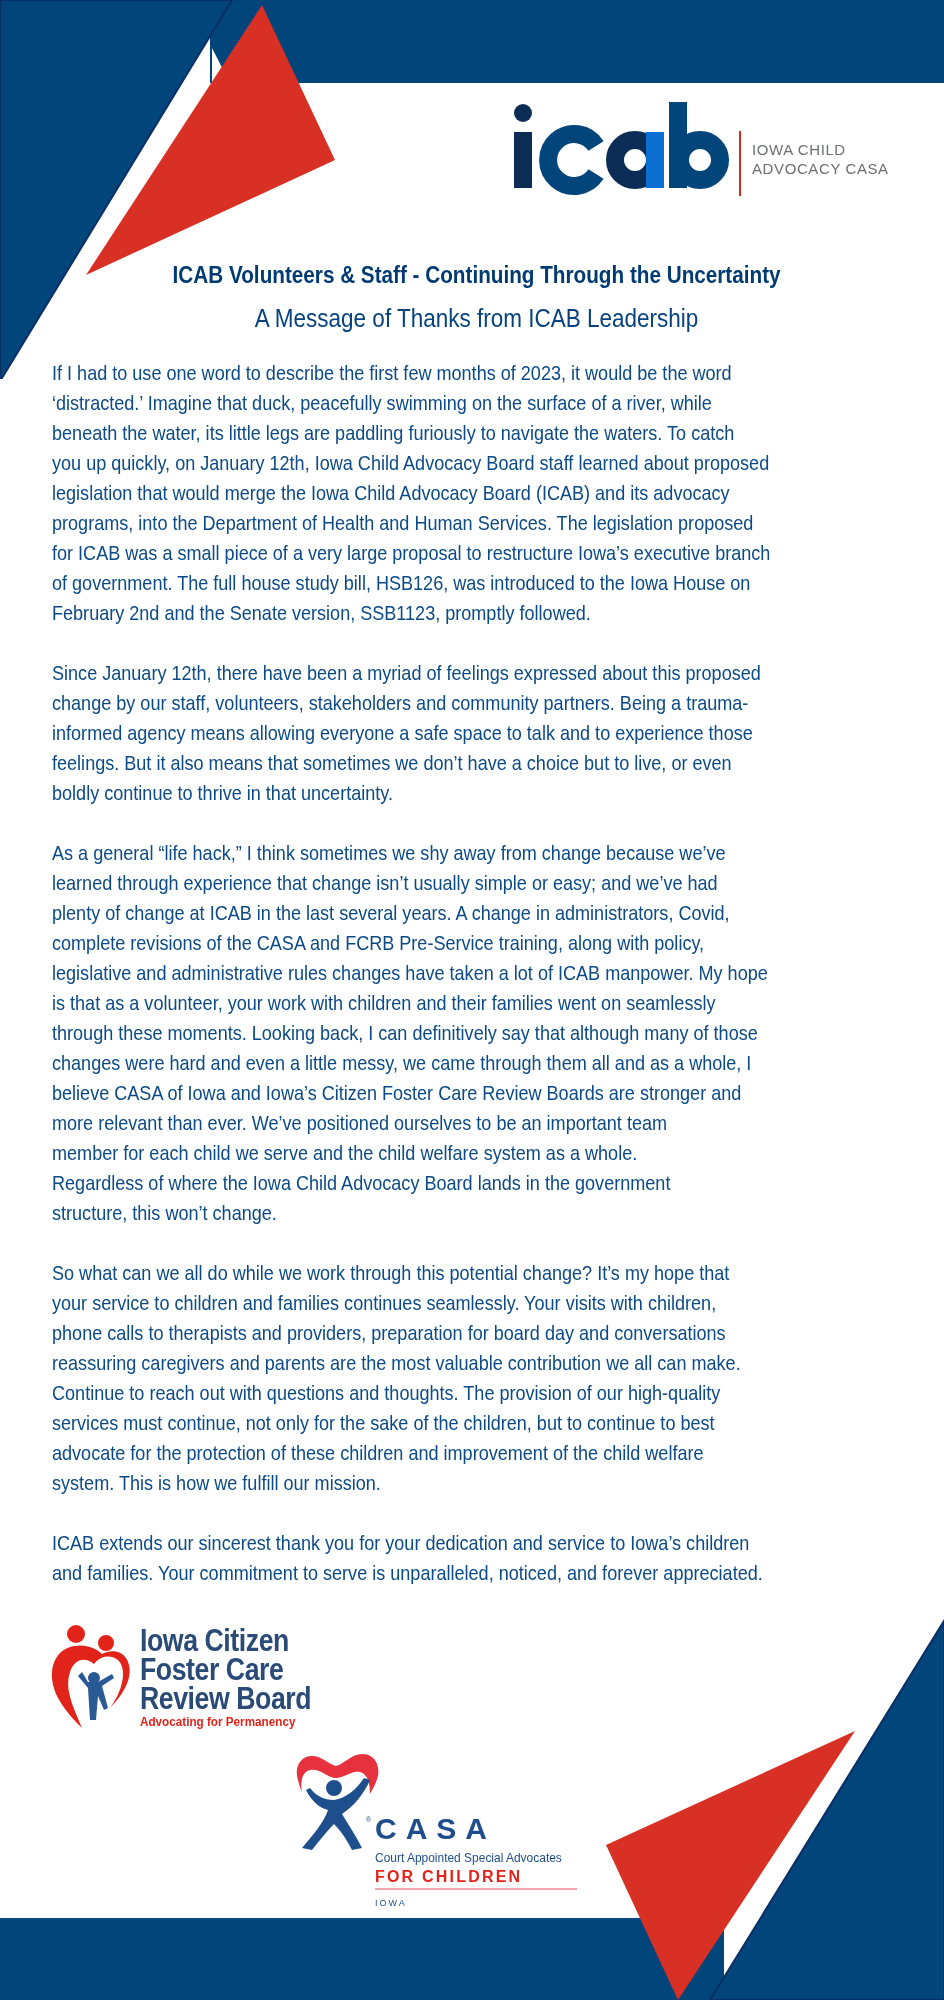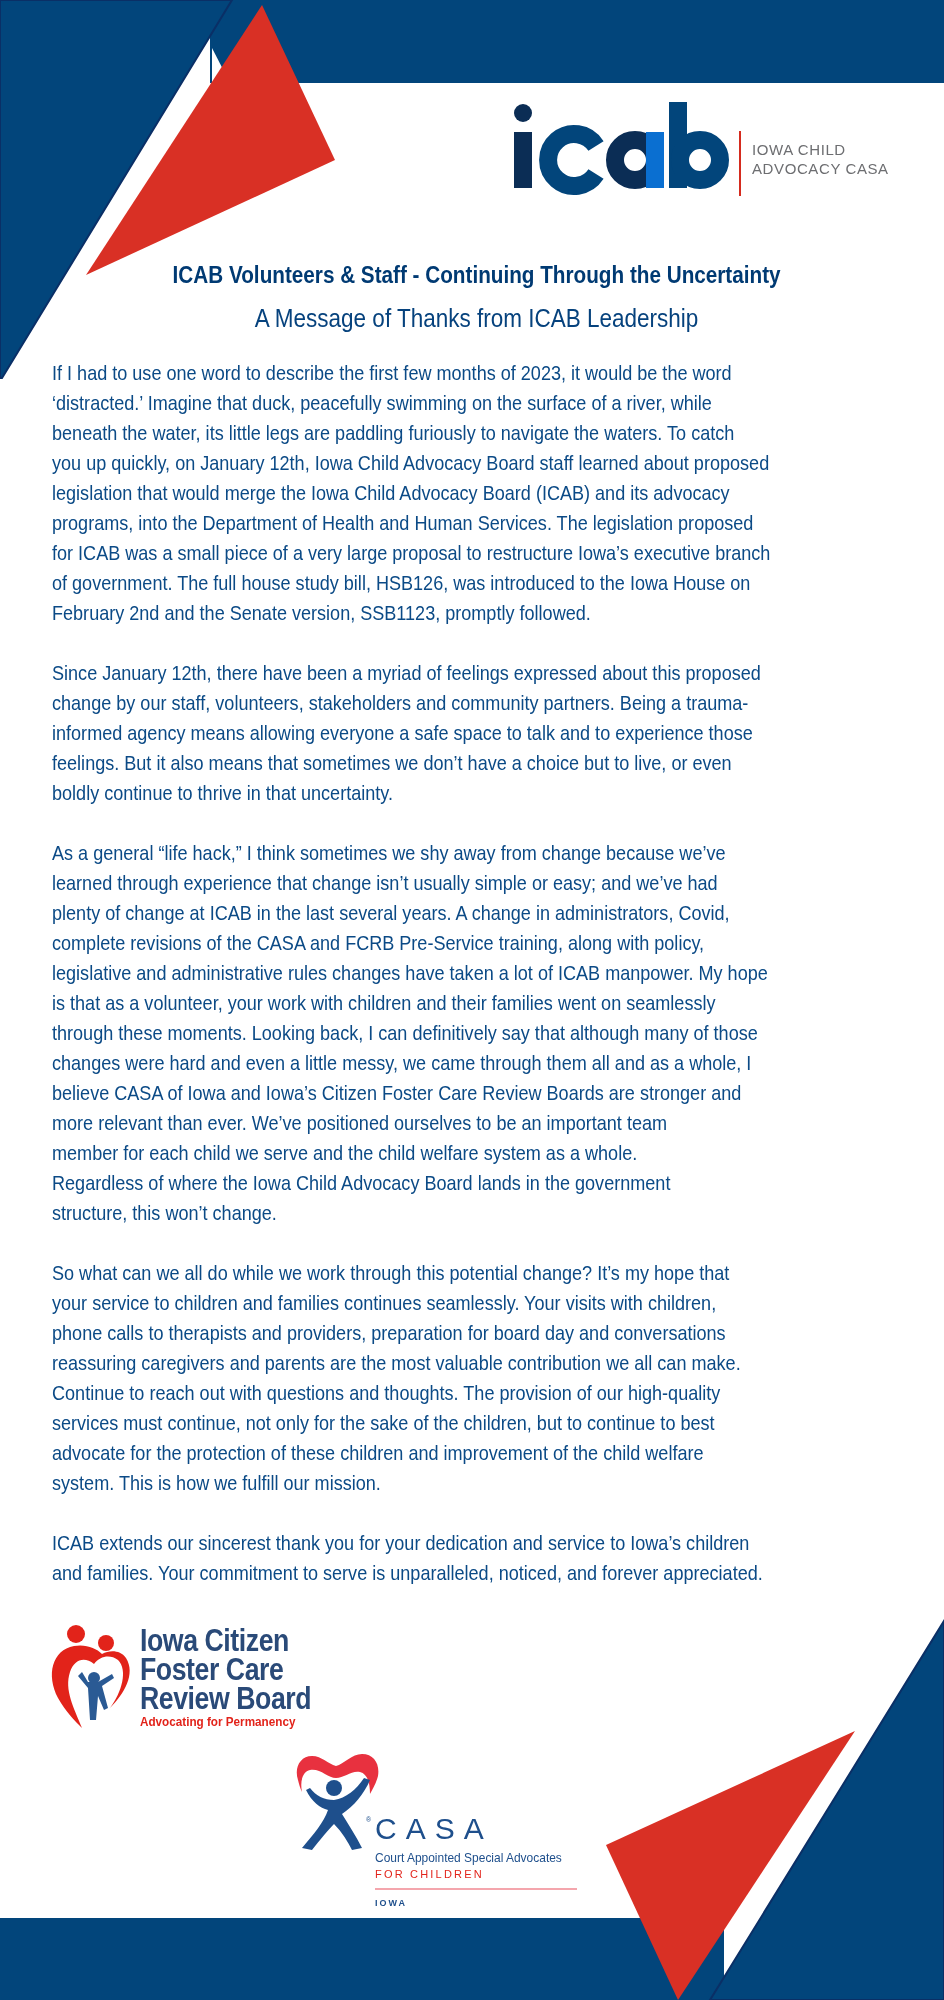--- a/index.html
+++ b/index.html
@@ -11,26 +11,26 @@
   .icab-name { position: absolute; left: 244px; top: 38px; font-family: "Liberation Sans", sans-serif; font-size: 15px; line-height: 19px; color: #6d6e71; letter-spacing: 0.6px; }
   .title { position: absolute; left: 0; width: 944px; text-align: center; color: #003a73; }
   .title-main { top: 262px; font-size: 23px; font-weight: bold; transform: scaleX(0.9); transform-origin: 518px 0; left: 0; }
   .title-sub { top: 304px; font-size: 25px; font-weight: normal; color: #06427d; transform: scaleX(0.9); transform-origin: 518px 0; }
   .body-text { position: absolute; left: 52px; top: 0; color: #0b4a86; font-size: 21px; }
   .line { position: absolute; left: 0; white-space: nowrap; transform-origin: 0 0; transform: scaleX(0.86); line-height: 30px; height: 30px; }
   .logo-fcrb { position: absolute; left: 44px; top: 1620px; width: 330px; height: 115px; }
   .fcrb-text { position: absolute; left: 96px; top: 6px; color: #2a4a78; font-weight: bold; font-size: 31px; line-height: 29px; letter-spacing: -0.5px; transform: scaleX(0.86); transform-origin: 0 0; white-space: nowrap; }
   .fcrb-tag { position: absolute; left: 96px; top: 94px; color: #e2231a; font-weight: bold; font-size: 13px; transform: scaleX(0.9); transform-origin: 0 0; white-space: nowrap; }
   .logo-casa { position: absolute; left: 290px; top: 1750px; width: 310px; height: 170px; }
-  .casa-word { position: absolute; left: 85px; top: 62px; color: #1e4f8c; font-weight: normal; font-size: 30px; letter-spacing: 9px; }
+  .casa-word { position: absolute; left: 85px; top: 62px; color: #1e4f8c; font-weight: bold; font-size: 30px; letter-spacing: 9px; }
   .casa-reg { position: absolute; left: 76px; top: 66px; color: #1e4f8c; font-size: 7px; }
   .casa-full { position: absolute; left: 85px; top: 100px; color: #1e4f8c; font-size: 13px; white-space: nowrap; transform: scaleX(0.92); transform-origin: 0 0; }
-  .casa-forchildren { position: absolute; left: 85px; top: 118px; color: #e2231a; font-weight: normal; font-size: 11px; letter-spacing: 2.2px; white-space: nowrap; }
+  .casa-forchildren { position: absolute; left: 85px; top: 118px; color: #e2231a; font-weight: bold; font-size: 16px; letter-spacing: 2.2px; white-space: nowrap; }
   .casa-rule { position: absolute; left: 85px; top: 138px; width: 202px; height: 2px; background: #f4a6ad; }
-  .casa-iowa { position: absolute; left: 85px; top: 148px; color: #1e4f8c; font-weight: bold; font-size: 9px; letter-spacing: 2px; }
+  .casa-iowa { position: absolute; left: 85px; top: 148px; color: #1e4f8c; font-weight: normal; font-size: 9px; letter-spacing: 2px; }
 </style>
 </head>
 <body>
 
 <svg class="shapes" width="944" height="2000" viewBox="0 0 944 2000">
 
   <rect x="210" y="0" width="734" height="83" fill="#02457b"></rect>
 
   <polygon points="212,48 212,83 230,83" fill="#ffffff"></polygon>
 

